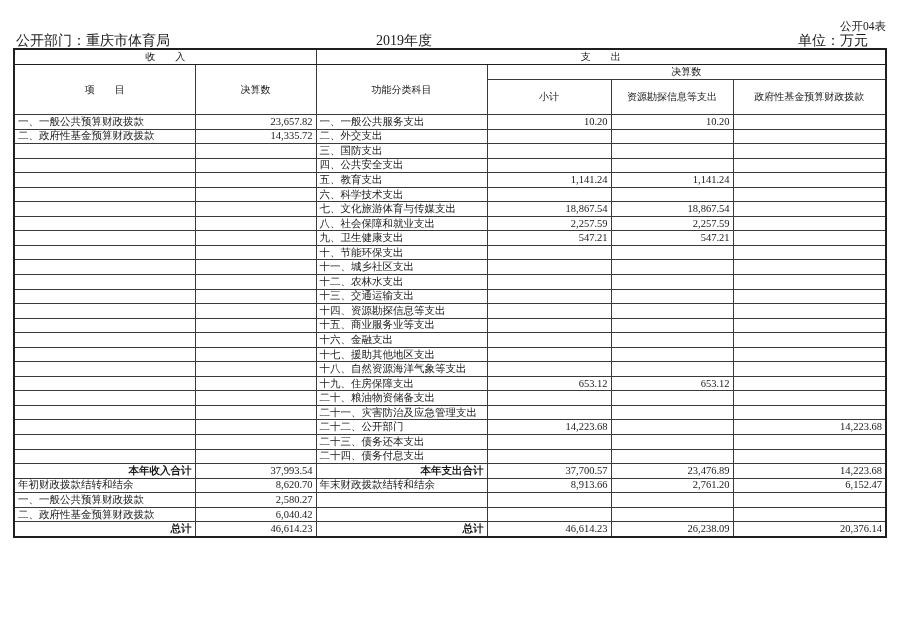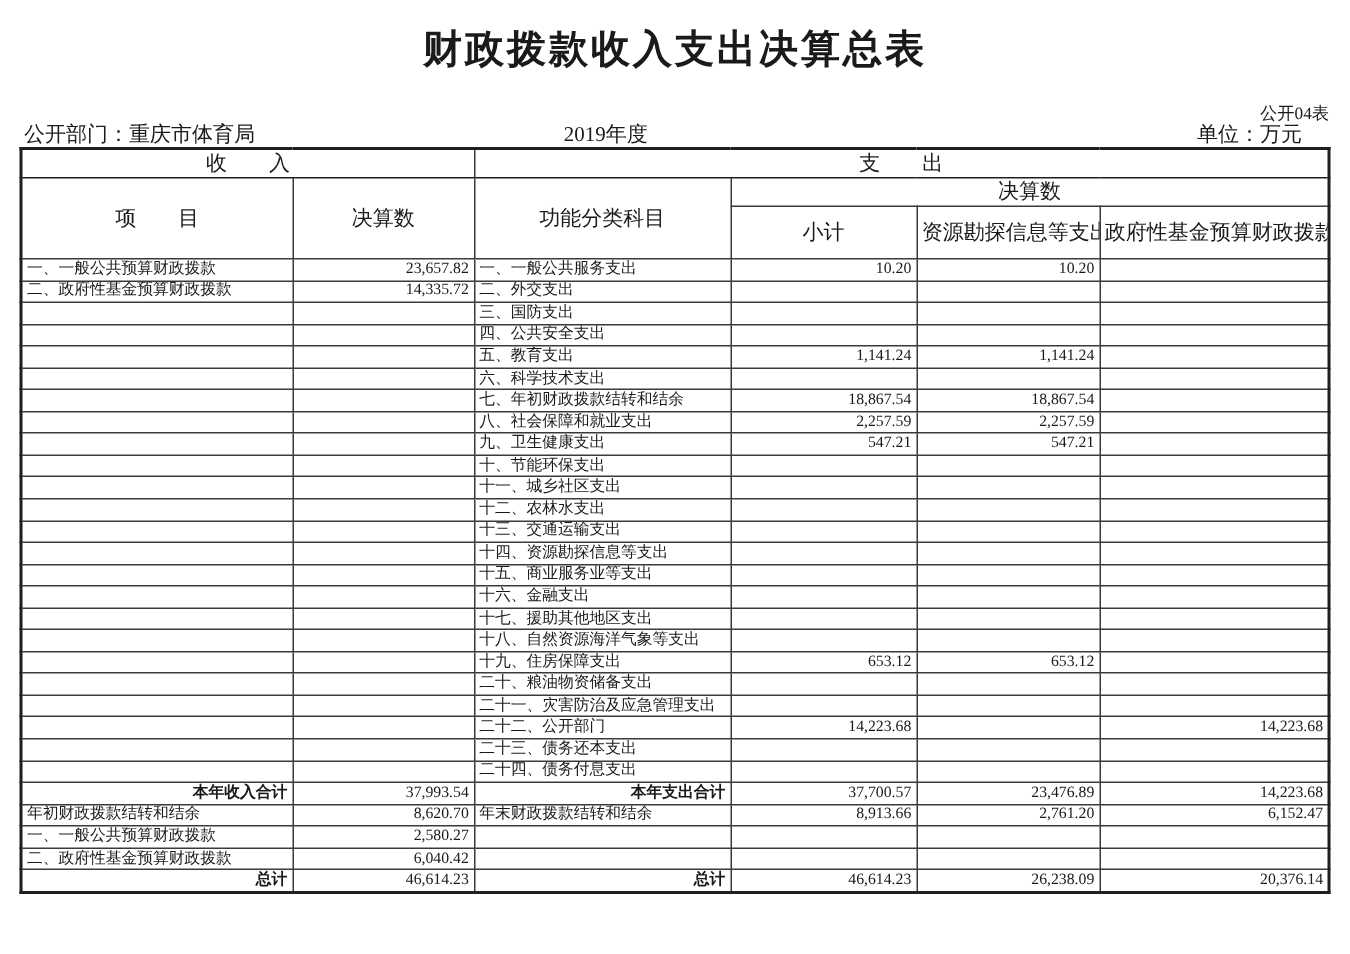--- a/index.html
+++ b/index.html
@@ -45,42 +45,41 @@
   table.budget th, table.budget td {
     border:1px solid #3a3a3a;
     padding:0 3px;
     overflow:hidden;
     white-space:nowrap;
     font-weight:normal;
   }
   thead th {
     font-weight:bold;
     text-align:center;
-    font-size:14px;
+    font-size:10px;
   }
   tr.band th { height:13px; border-bottom:1.5px solid #1f1f1f; }
   tr.subhead1 th { height:13px; }
   tr.subhead2 th { height:34px; }
   thead { border-bottom:1.5px solid #1f1f1f; }
   tbody td {
     height:13.55px;
     font-size:10.5px;
     line-height:12px;
   }
   td.label-cell { text-align:left; }
   td.num-cell   { text-align:right; }
   tr.total-row td.label-cell { text-align:right; font-weight:bold; }
   tr.thick-top td { border-top:1.5px solid #1f1f1f; }
 </style>
 </head>
 <body>
 
 <div class="page">
 
-  <div class="title">财政拨款收入支出决算总表</div>
 
   <div class="code-line">公开04表</div>
 
   <div class="meta-line">
     <span class="meta-left">公开部门：重庆市体育局</span>
     <span class="meta-center">2019年度</span>
     <span class="meta-right">单位：万元</span>
   </div>
 
   <table class="budget">
@@ -154,21 +153,21 @@
     <td class="label-cell"></td>
     <td class="num-cell"></td>
     <td class="label-cell">六、科学技术支出</td>
     <td class="num-cell"></td>
     <td class="num-cell"></td>
     <td class="num-cell"></td>
   </tr>
         <tr>
     <td class="label-cell"></td>
     <td class="num-cell"></td>
-    <td class="label-cell">七、年初财政拨款结转和结余</td>
+    <td class="label-cell">七、文化旅游体育与传媒支出</td>
     <td class="num-cell">18,867.54</td>
     <td class="num-cell">18,867.54</td>
     <td class="num-cell"></td>
   </tr>
         <tr>
     <td class="label-cell"></td>
     <td class="num-cell"></td>
     <td class="label-cell">八、社会保障和就业支出</td>
     <td class="num-cell">2,257.59</td>
     <td class="num-cell">2,257.59</td>

